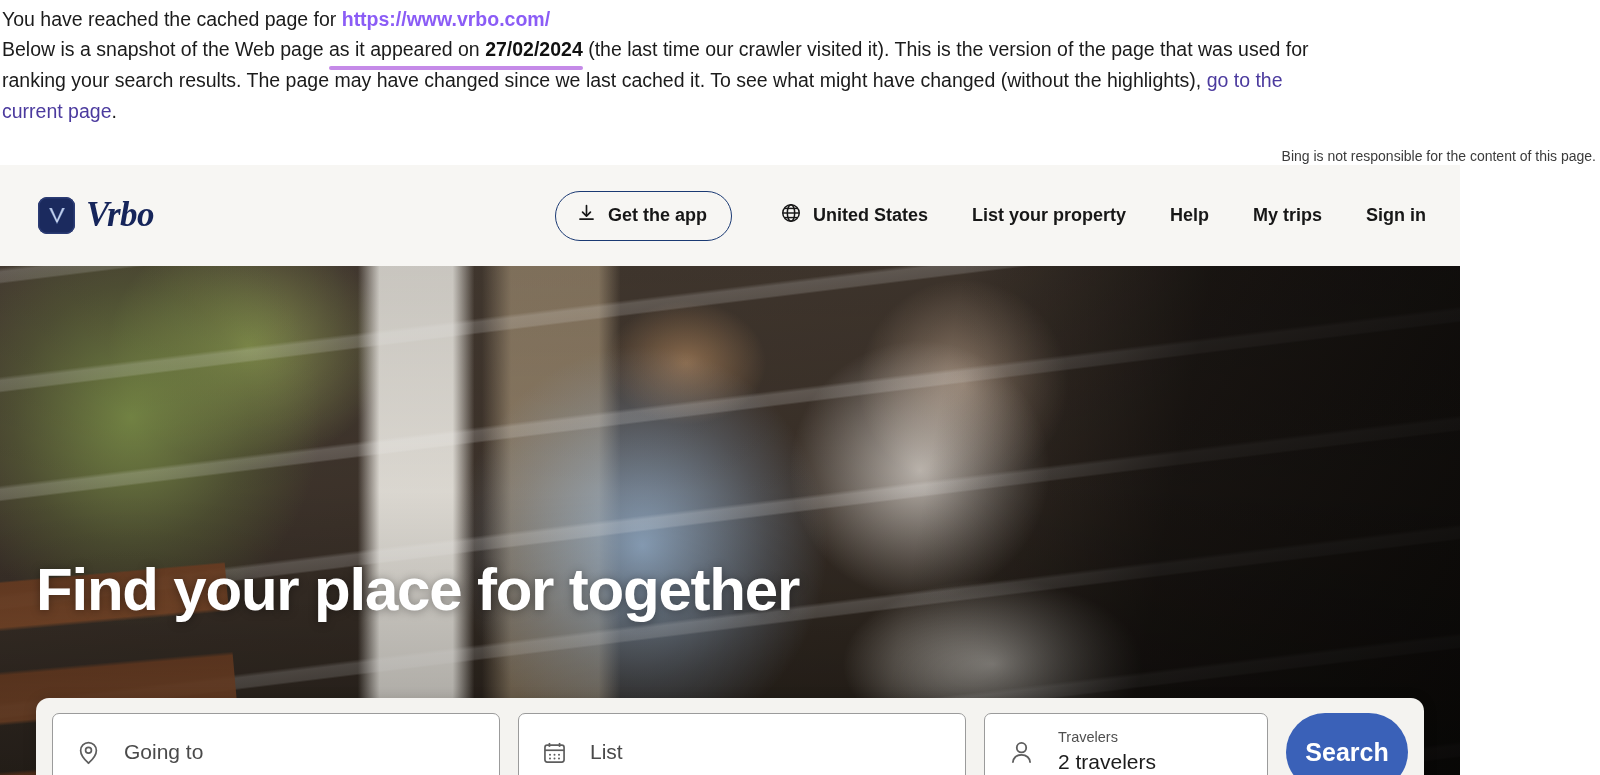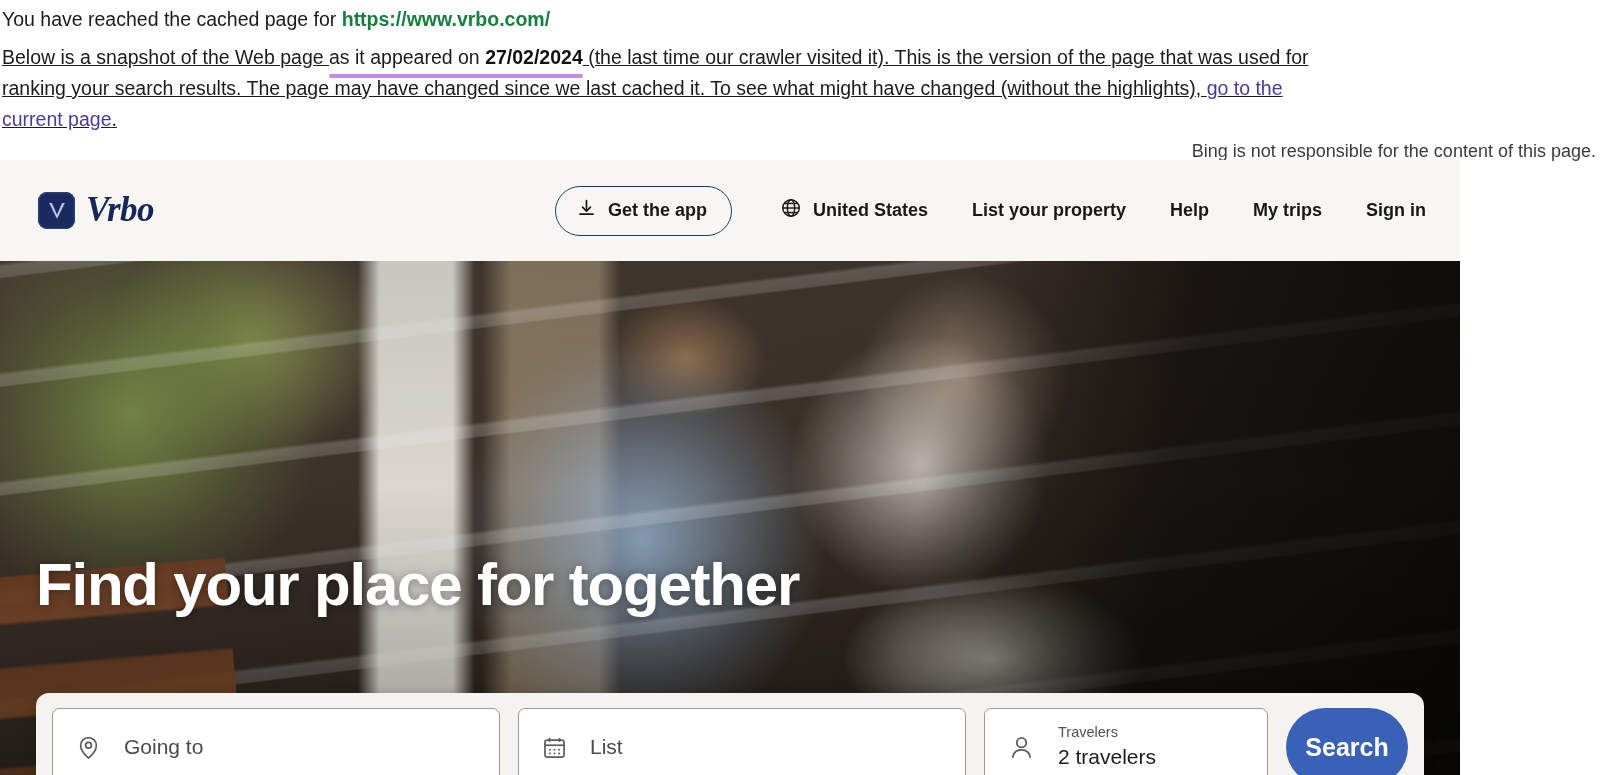--- a/index.html
+++ b/index.html
@@ -20,32 +20,30 @@
   }
   .cache-line1 {
     font-size: 19.5px;
     line-height: 30px;
     color: #1b1b1b;
     font-family: "Liberation Sans", sans-serif;
     padding-left: 2px;
     white-space: nowrap;
   }
   .cache-url {
-    color: #15803d;
+    color: #8b5cf6;
     font-weight: bold;
     text-decoration: none;
   }
   .cache-body {
     font-size: 19.5px;
     line-height: 31px;
     color: #1b1b1b;
     padding-left: 2px;
-    margin-top: 8px;
     width: 1330px;
-    text-decoration: underline;
   }
   .hl-date {
     font-weight: bold;
     color: #111;
     position: relative;
   }
   .hl-underline {
     display: inline-block;
     position: relative;
   }
@@ -57,25 +55,25 @@
     bottom: -5px;
     height: 4px;
     background: #c58ae8;
     border-radius: 2px;
   }
   .cur-page-link {
     color: #4b3a9e;
     text-decoration: none;
   }
   .bing-disclaimer {
-    font-size: 18px;
+    font-size: 14px;
     color: #3b3b3b;
     text-align: right;
     padding-right: 4px;
-    margin-top: 7px;
+    margin-top: 20px;
     line-height: 18px;
   }
 
   
   .site {
     width: 1460px;
     height: 639px;
     position: relative;
     overflow: hidden;
   }

